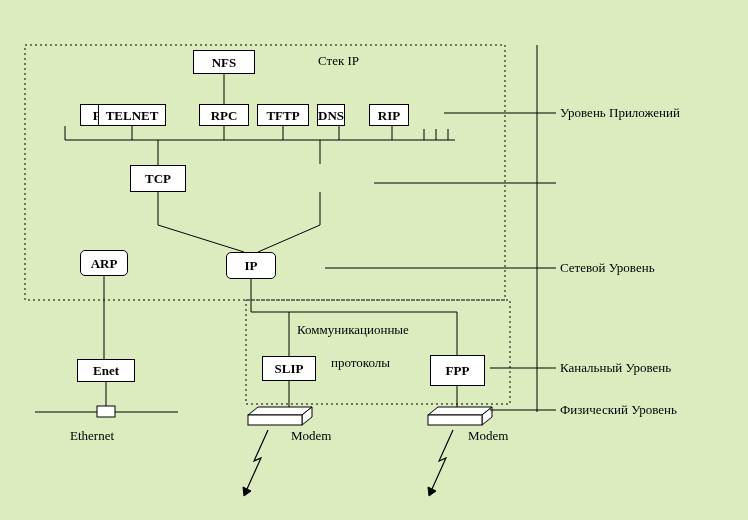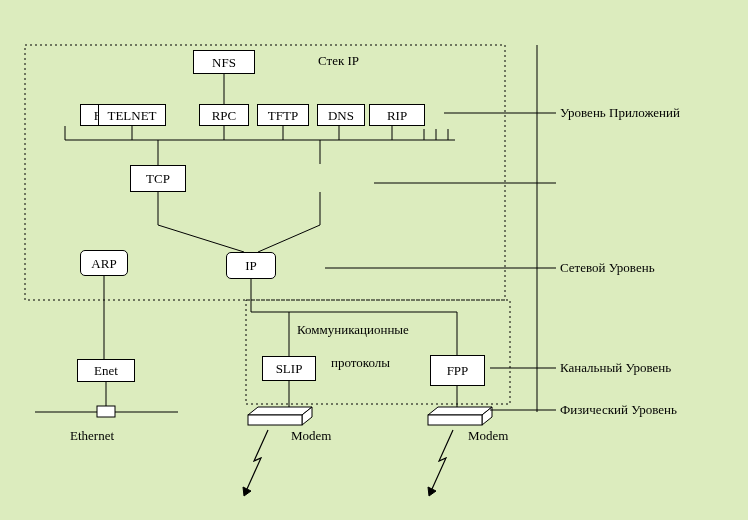--- a/index.html
+++ b/index.html
@@ -11,20 +11,21 @@
     overflow:hidden;
   }
   .node{
     position:absolute;
     background:#ffffff;
     border:1px solid #000;
     display:flex;align-items:center;justify-content:center;
     font-size:13px;color:#000;
     box-sizing:border-box;
     line-height:1;
+    font-weight:bold;
   }
   .rounded{border-radius:5px;}
   .lbl{
     position:absolute;
     font-size:13px;color:#000;
     white-space:nowrap;
     line-height:1.1;
   }
   svg.wires{position:absolute;left:0;top:0;}
 </style>
@@ -100,22 +101,22 @@
       <path d="M490 410 H556"></path>
       <path d="M537 45 V412"></path>
     </g>
   </svg>
 
   <div class="node" style="left:193px;top:50px;width:62px;height:24px;">NFS</div>
   <div class="node" style="left:40px;top:104px;width:50px;height:22px;margin-left:40px;">FTP</div>
   <div class="node" style="left:98px;top:104px;width:68px;height:22px;">TELNET</div>
   <div class="node" style="left:199px;top:104px;width:50px;height:22px;">RPC</div>
   <div class="node" style="left:257px;top:104px;width:52px;height:22px;">TFTP</div>
-  <div class="node" style="left:317px;top:104px;width:48px;height:22px;">DNS</div>
-  <div class="node" style="left:369px;top:104px;width:56px;height:22px;">RIP</div>
+  <div class="node" style="left:317px;top:104px;width:28px;height:22px;">DNS</div>
+  <div class="node" style="left:369px;top:104px;width:40px;height:22px;">RIP</div>
   <div class="node" style="left:130px;top:165px;width:56px;height:27px;">TCP</div>
   <div class="node rounded" style="left:80px;top:250px;width:48px;height:26px;">ARP</div>
   <div class="node rounded" style="left:226px;top:252px;width:50px;height:27px;">IP</div>
   <div class="node" style="left:77px;top:359px;width:58px;height:23px;">Enet</div>
   <div class="node" style="left:262px;top:356px;width:54px;height:25px;">SLIP</div>
   <div class="node" style="left:430px;top:355px;width:55px;height:31px;">FPP</div>
 
   <div class="lbl" style="left:318px;top:54px;">Стек IP</div>
   <div class="lbl" style="left:297px;top:323px;">Коммуникационные</div>
   <div class="lbl" style="left:331px;top:356px;text-align:right;">протоколы</div>

